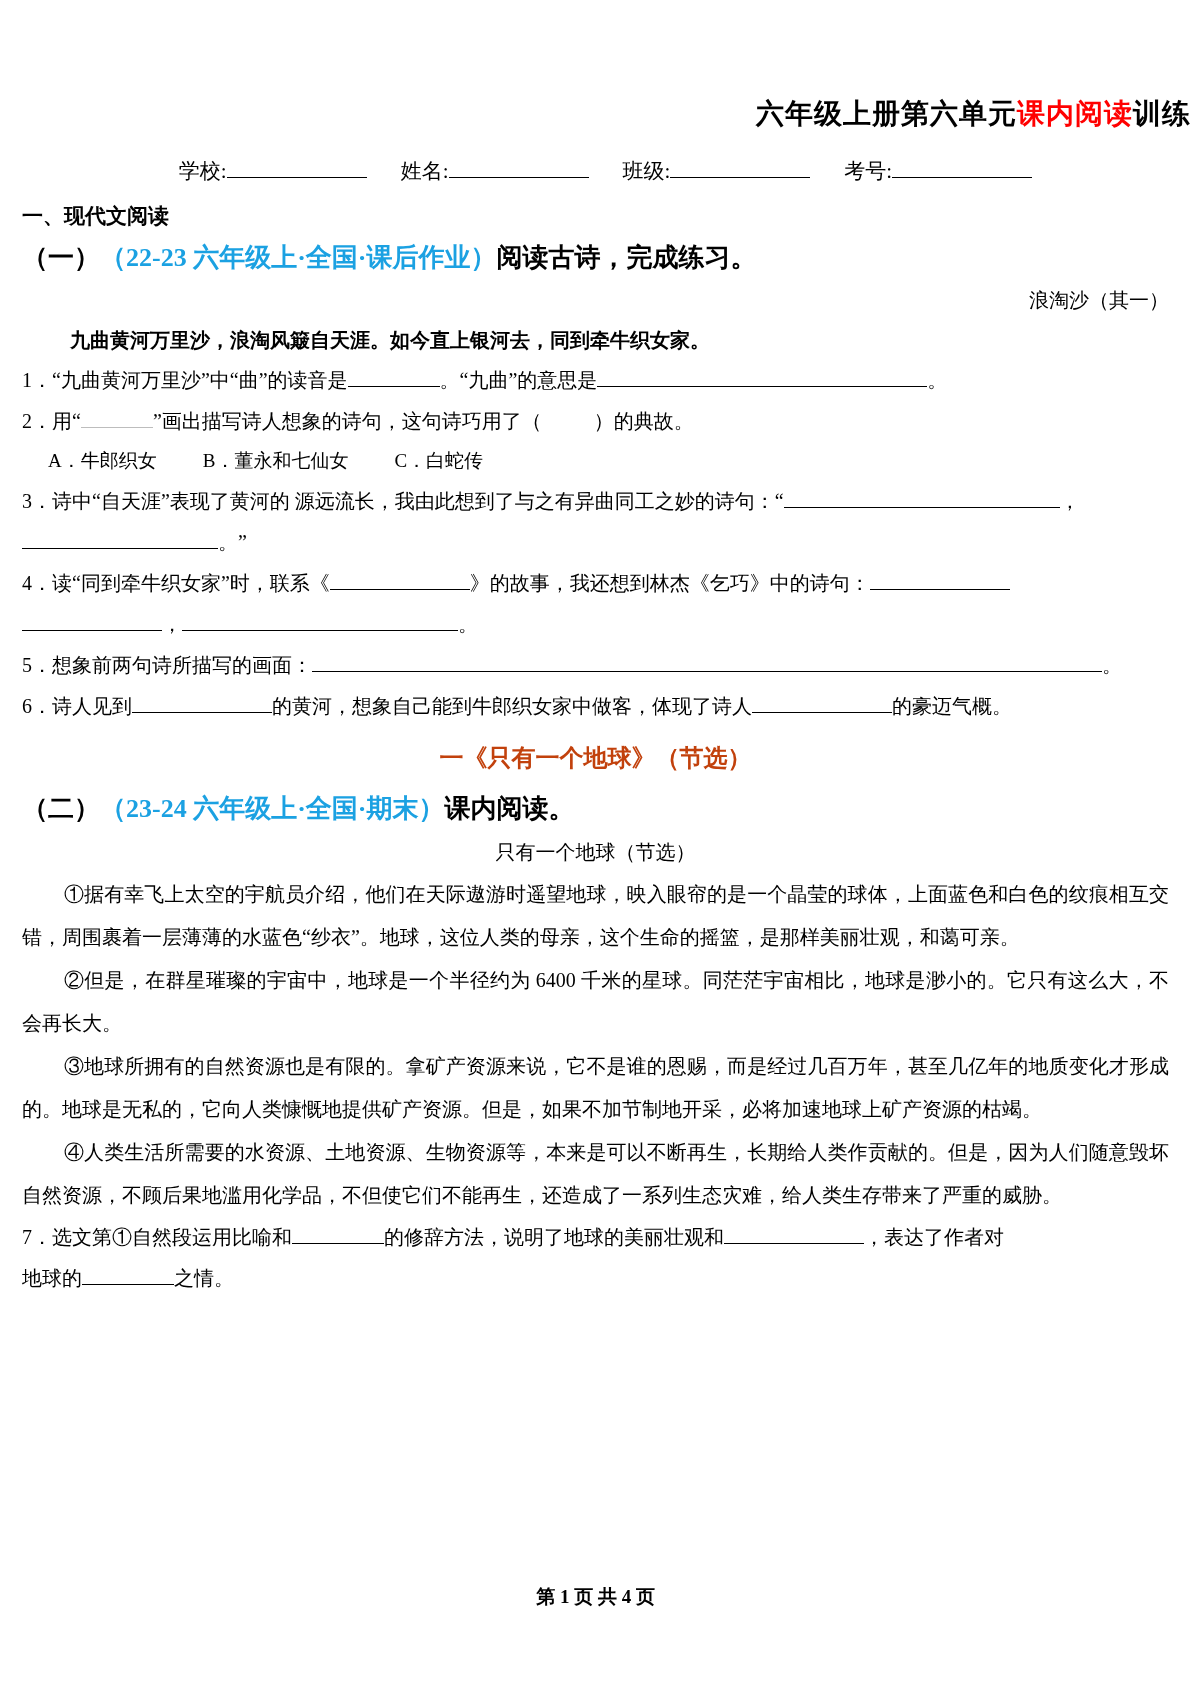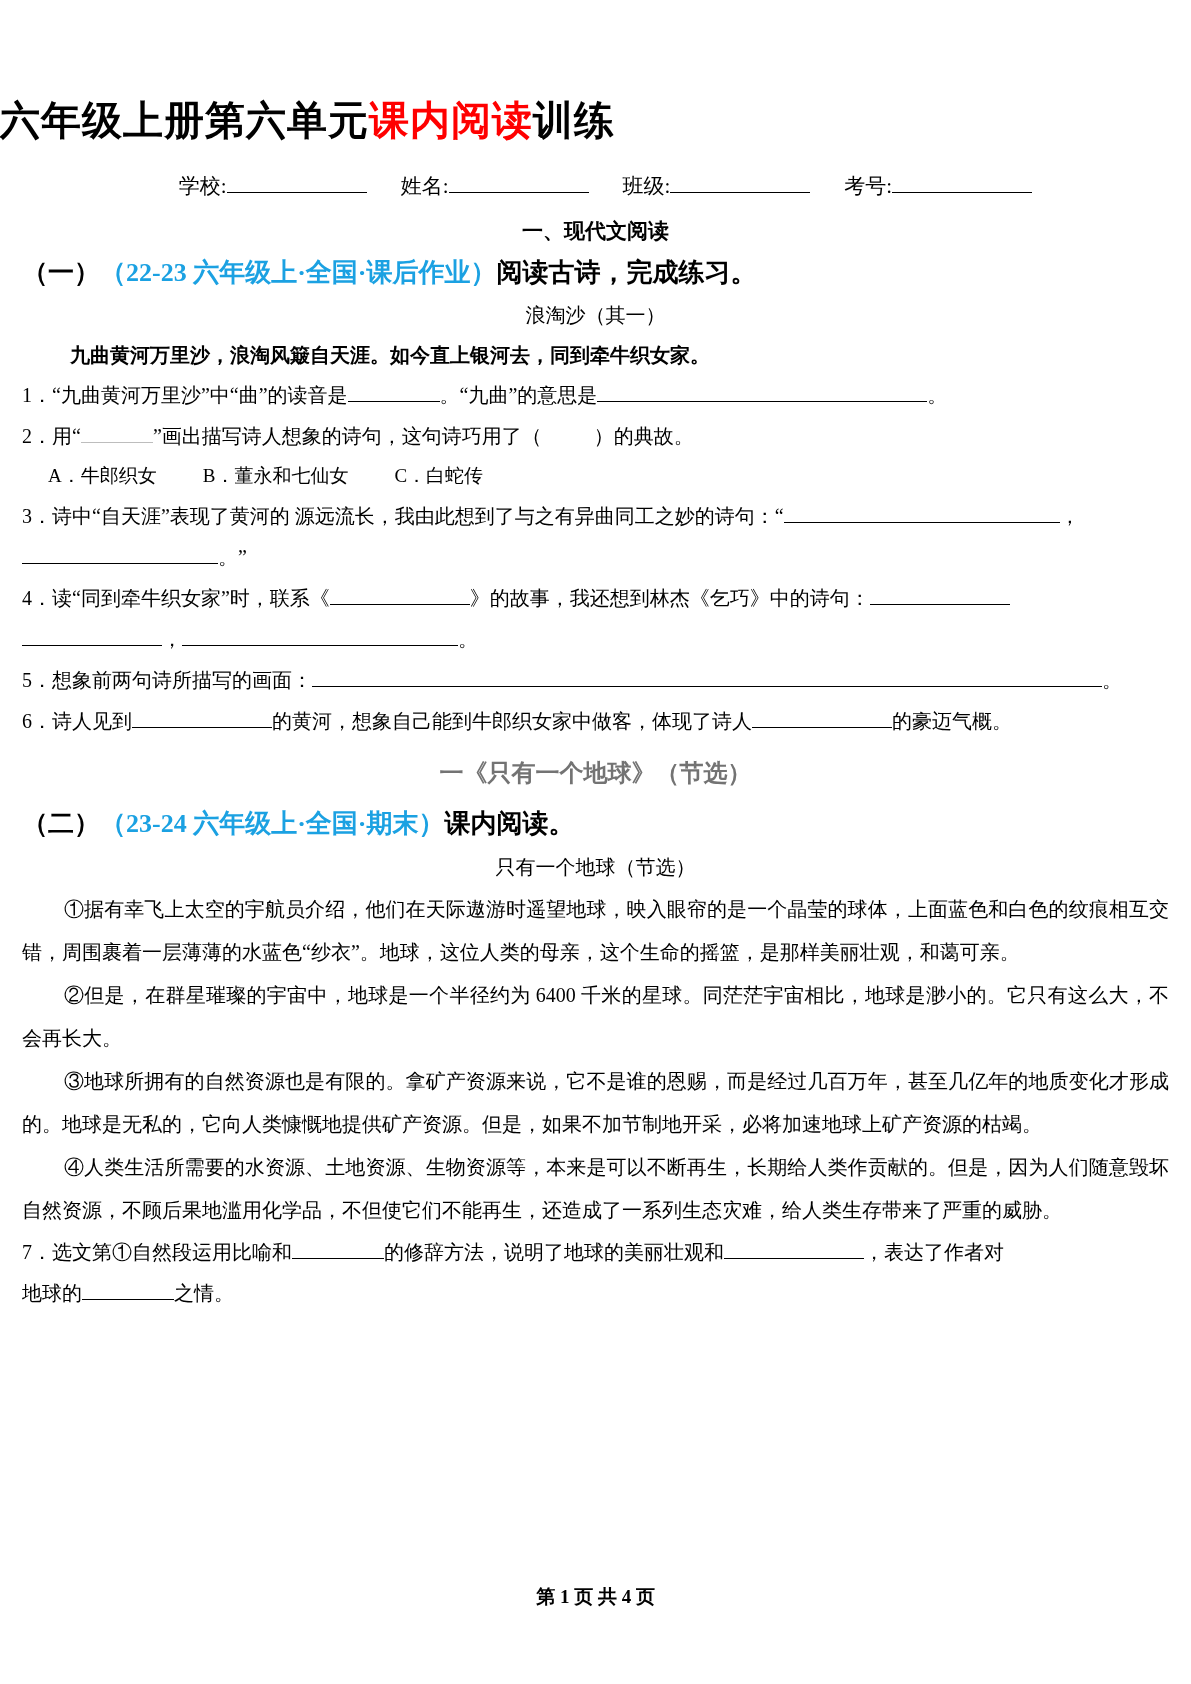--- a/index.html
+++ b/index.html
@@ -18,22 +18,22 @@
   .page {
     position: relative;
     width: 1191px;
     height: 1684px;
     padding: 0;
     box-sizing: border-box;
   }
 
   
   .doc-title {
-    text-align: left;
-    font-size: 40px;
+    text-align: right;
+    font-size: 28px;
     font-weight: bold;
     letter-spacing: 1px;
     margin: 0;
     padding-top: 96px;
     line-height: 1.25;
     font-family: "Liberation Serif", "DejaVu Serif", serif;
   }
   .doc-title .red { color: #ff0000; }
 
   
@@ -63,32 +63,31 @@
   
   .content {
     padding: 0 22px 0 22px;
     margin-top: 14px;
   }
   .sec-head {
     font-size: 21px;
     font-weight: bold;
     line-height: 1.7;
     margin: 0;
-    text-align: center;
   }
   .sub-head {
     font-size: 26px;
     font-weight: bold;
     line-height: 1.75;
     margin: 0;
   }
   .src { color: #1ba1e2; font-weight: bold; }
 
   .poem-title {
-    text-align: center;
+    text-align: right;
     font-size: 20px;
     line-height: 2.0;
     margin: 0;
     font-family: "Liberation Serif", "DejaVu Serif", serif;
   }
   .poem-body {
     font-size: 20px;
     line-height: 2.0;
     margin: 0;
     text-indent: 48px;
@@ -111,21 +110,21 @@
   .bl-s  { width: 92px; }
   .bl-m  { width: 140px; }
   .bl-l  { width: 196px; }
   .bl-xl { width: 276px; }
   .bl-xxl{ width: 330px; }
   .bl-dot { width: 72px; border-bottom: 1.4px solid #bdbdbd; }
   .bl-max { width: 790px; }
 
   .red-head {
     text-align: center;
-    color: #737373;
+    color: #c2410c;
     font-weight: bold;
     font-size: 24px;
     line-height: 2.1;
     margin: 6px 0 2px 0;
   }
 
   .passage-title {
     text-align: center;
     font-size: 20px;
     line-height: 2.1;

